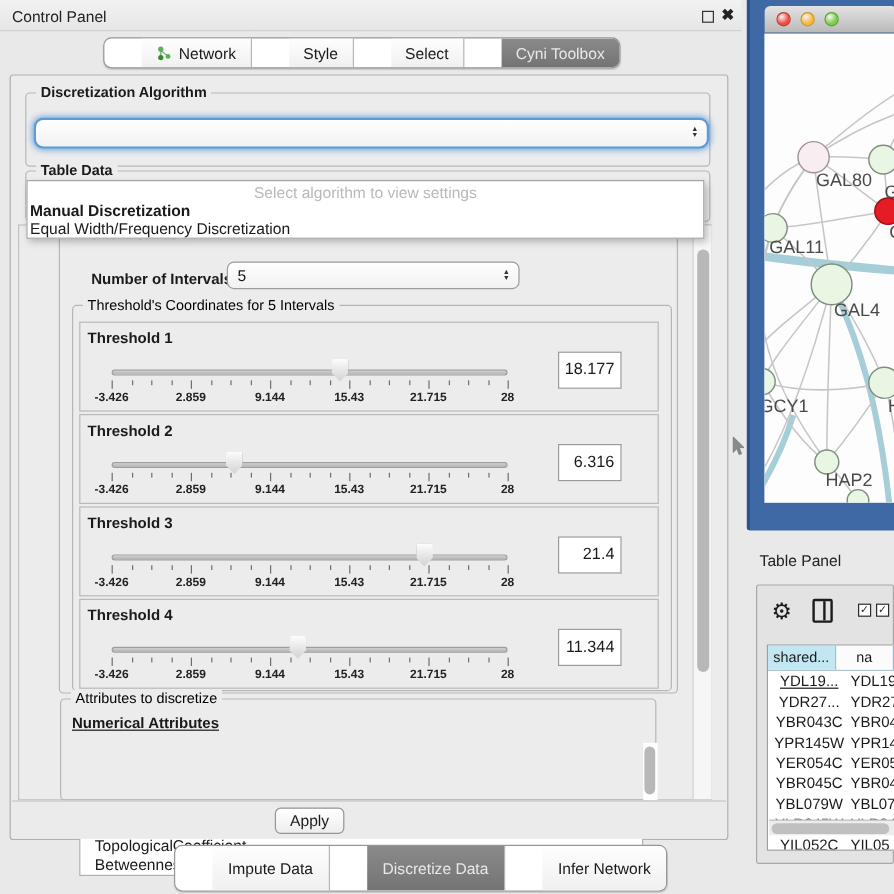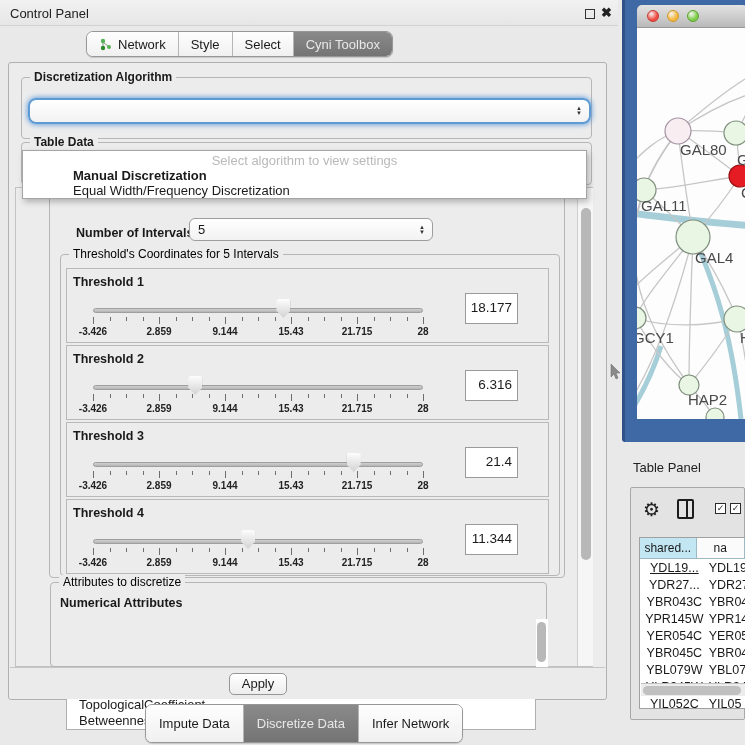--- a/index.html
+++ b/index.html
@@ -13,21 +13,21 @@
               border-bottom:1px solid #d2d2d2; }
   #titlebar .title { position:absolute; left:10px; top:6px; font-size:13px; color:#222; }
   #float-ic { position:absolute; left:585px; top:9px; width:10px; height:10px; border:1.5px solid #333; }
   #close-ic { position:absolute; left:601px; top:5px; font-size:13px; font-weight:bold; color:#222; }
 
   
   .tabstrip { display:flex; height:26px; border:1px solid #979797; border-radius:7px;
               overflow:hidden; background:#fff; box-shadow:0 1px 1px rgba(0,0,0,.15); }
   .tab { display:flex; align-items:center; gap:6px; padding:0 12px; font-size:13px;
          background:linear-gradient(#fefefe,#f0f0f0); border-right:1px solid #b5b5b5;
-         white-space:nowrap; cursor:default; }
+         white-space:nowrap; cursor:default;margin-left:31px; }
   .tab:last-child { border-right:none; }
   .tab.sel { background:linear-gradient(#8a8a8a,#747474); color:#e8e8e8; }
   #top-tabs { left:86px; top:31px; }
   #bottom-tabs { left:145px; top:704px; height:39px; }
   #bottom-tabs .tab { font-size:13px; padding:0 13px; }
 
   
   #panel { left:8px; top:62px; width:599px; height:638px; background:#ececec;
            border:1px solid #b0b0b0; border-radius:3px; }
 
@@ -43,21 +43,21 @@
            border-radius:6px; font-size:13px; display:flex; align-items:center; padding:0 8px; }
   .combo .arrows { position:absolute; right:7px; top:0; bottom:0; display:flex; flex-direction:column;
                    justify-content:center; font-size:6px; line-height:5px; color:#333; }
   #algo-combo { left:19px; top:35px; width:563px; height:26px; border:2px solid #5e9bd3;
                 box-shadow:0 0 5px 1px rgba(90,150,220,.85); border-radius:8px; }
 
   
   #algo-popup { left:13px; top:87px; width:565px; height:49px; background:#fff;
                 border:1px solid #a5a5a5; box-shadow:2px 3px 6px rgba(0,0,0,.25); z-index:20; }
   #algo-popup .hint { text-align:center; color:#b9b9b9; font-size:13px; padding-top:2px; height:17px; }
-  #algo-popup .opt { font-size:13px; padding-left:2px; height:15px;margin-left:48px; }
+  #algo-popup .opt { font-size:13px; padding-left:2px; height:15px; }
   #algo-popup .opt.bold { font-weight:bold; }
 
   
   #viewport { left:6px; top:124px; width:578px; height:480px; border:1px solid #c2c2c2;
               background:#ececec; }
   .vscroll { position:absolute; background:#f6f6f6; border-left:1px solid #cfcfcf; }
   .vthumb  { position:absolute; background:#b8b8b8; border-radius:5px; }
 
   
   .thr-panel { position:absolute; left:5px; width:483px; height:75px; border:1px solid #b9b9b9;
@@ -325,21 +325,21 @@
               <div class="tick-lab" style="left: 356px;">28</div>
               <div class="thr-handle" style="left: 174.098px;"></div>
               <div class="thr-value">11.344</div>
             </div>
           </div>
       </div>
     </div>
 
     <div class="group" style="left:34px;top:394px;width:497px;height:85px;">
       <span class="legend blue">Attributes to discretize</span>
-      <span class="abs" style="left:9px;top:13px;font-size:12.5px;font-weight:bold;">Numerical Attributes</span>
+      <span class="abs" style="left:9px;top:13px;font-size:12.5px;font-weight:bold;text-decoration:underline;">Numerical Attributes</span>
     </div>
     <div id="attr-list">
         <div class="item">SelfLoops</div>
         <div class="item">TopologicalCoefficient</div>
         <div class="item">BetweennessCentrality</div>
       </div>
     <div class="vscroll" style="left:520px;top:431px;width:12px;height:48px;background:#fff;border-left:none;">
       <div class="vthumb" style="left:1px;top:3px;width:9px;height:40px;"></div>
     </div>
 

